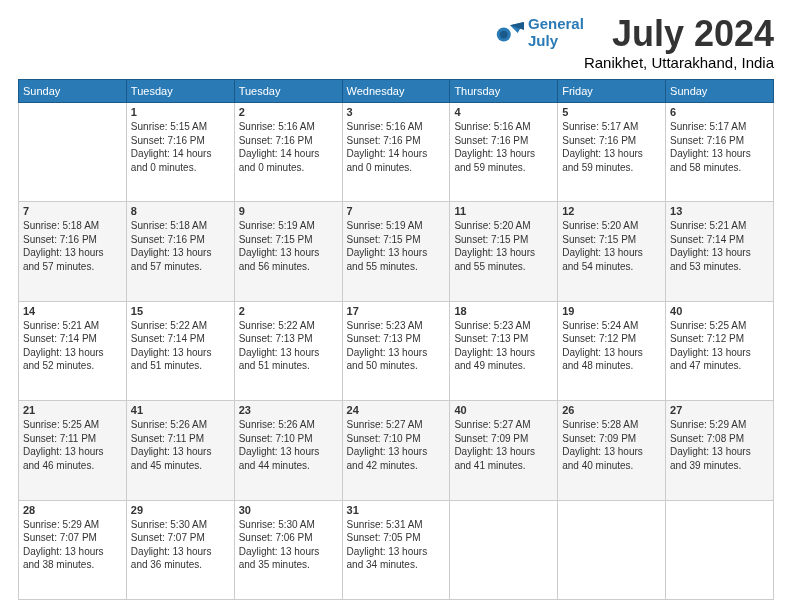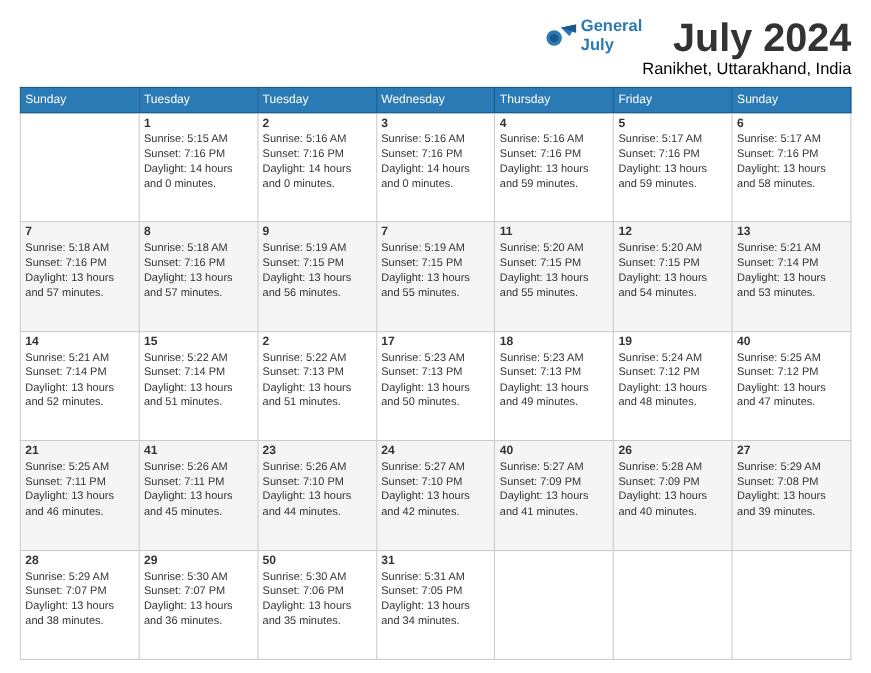--- a/index.html
+++ b/index.html
@@ -256,21 +256,21 @@
         <tr>
           <td>
             <div class="day-number">28</div>
             <div class="day-info">Sunrise: 5:29 AM<br>Sunset: 7:07 PM<br>Daylight: 13 hours and 38 minutes.</div>
           </td>
           <td>
             <div class="day-number">29</div>
             <div class="day-info">Sunrise: 5:30 AM<br>Sunset: 7:07 PM<br>Daylight: 13 hours and 36 minutes.</div>
           </td>
           <td>
-            <div class="day-number">50</div>
+            <div class="day-number">30</div>
             <div class="day-info">Sunrise: 5:30 AM<br>Sunset: 7:06 PM<br>Daylight: 13 hours and 35 minutes.</div>
           </td>
           <td>
             <div class="day-number">31</div>
             <div class="day-info">Sunrise: 5:31 AM<br>Sunset: 7:05 PM<br>Daylight: 13 hours and 34 minutes.</div>
           </td>
           <td class="empty-cell"></td>
           <td class="empty-cell"></td>
           <td class="empty-cell"></td>
         </tr>

